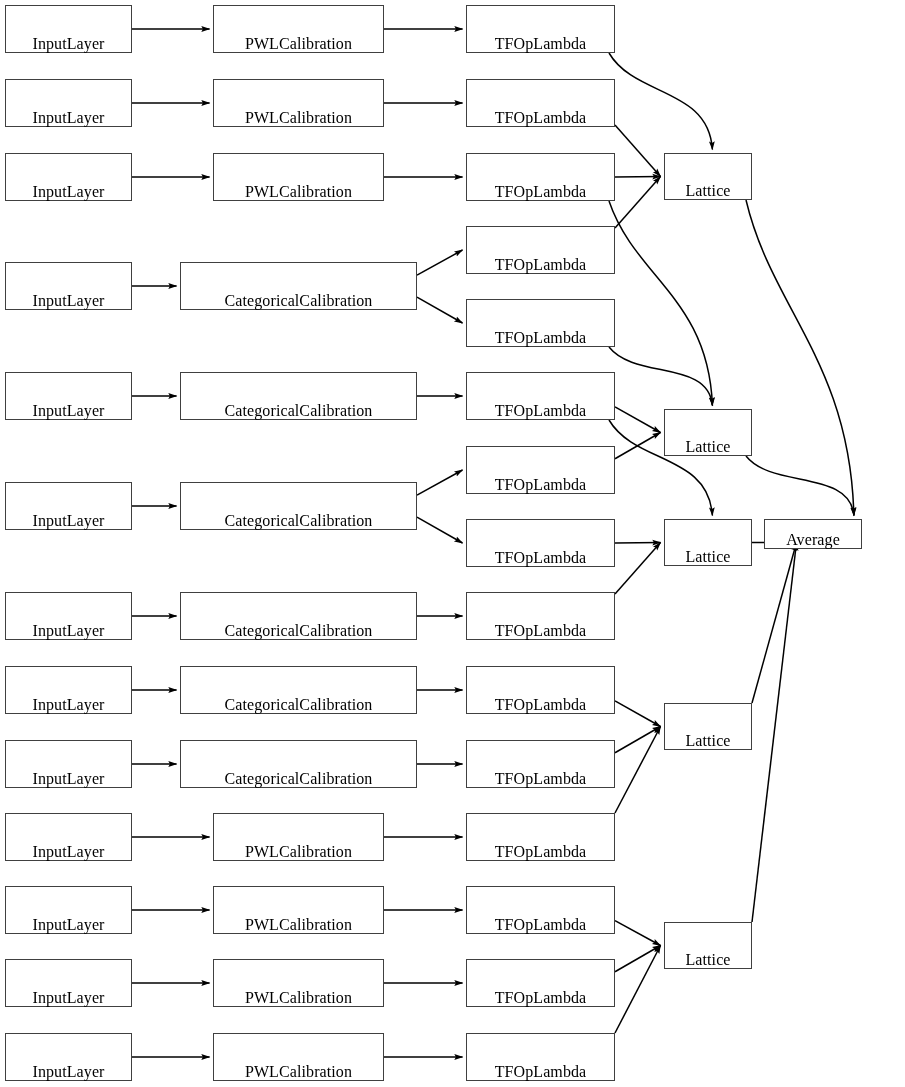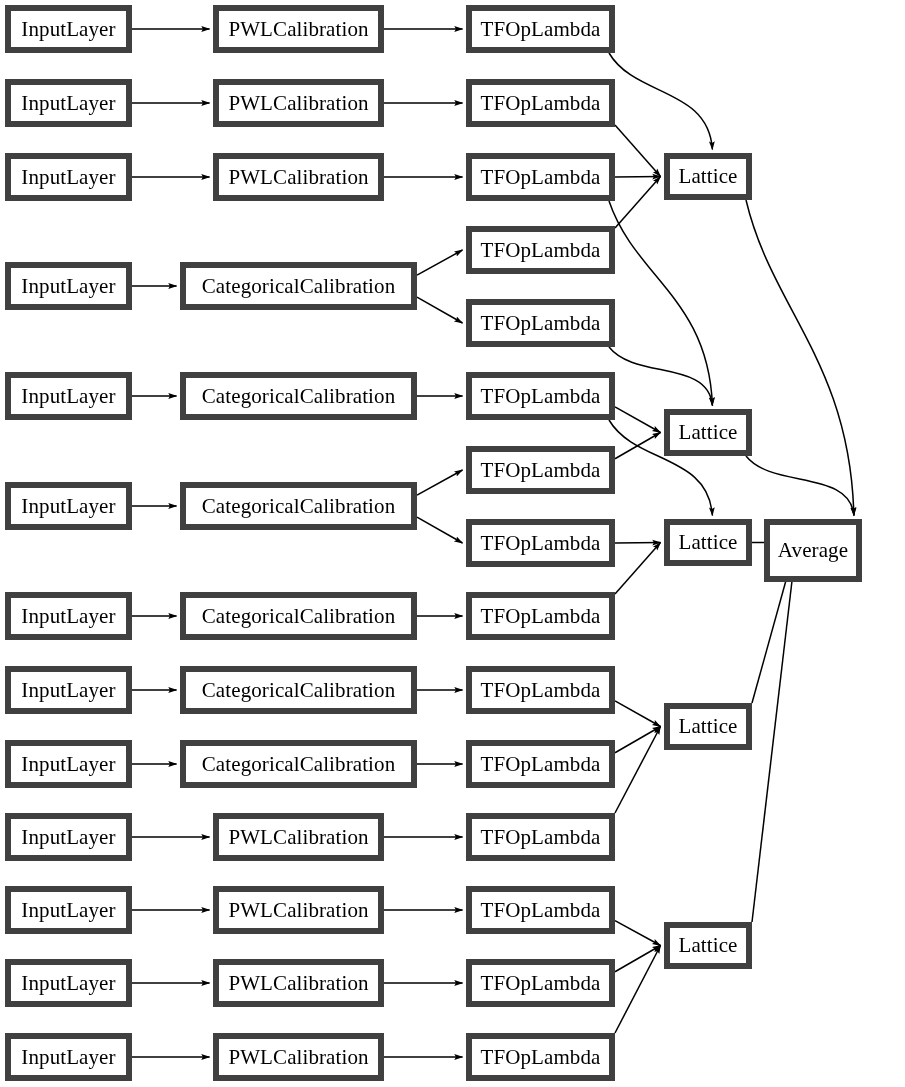--- a/index.html
+++ b/index.html
@@ -20,27 +20,27 @@
     position: absolute;
     left: 0;
     top: 0;
     width: 905px;
     height: 1087px;
     pointer-events: none;
   }
   .node {
     position: absolute;
     box-sizing: border-box;
-    border: 6px solid #404040;
+    border: 1px solid #404040;
     background: #ffffff;
     display: flex;
-    align-items: center;
+    align-items: flex-end;
     justify-content: center;
     color: #000000;
-    font-size: 21px;
+    font-size: 16px;
     line-height: 1;
     letter-spacing: 0.1px;
     white-space: nowrap;
     z-index: 2;
   }
   .node-label {
     display: block;
     pointer-events: none;
   }
 </style>
@@ -239,17 +239,17 @@
       </div>
       <div class="node" style="left: 664px; top: 519px; width: 88px; height: 47px;">
         <span class="node-label">Lattice</span>
       </div>
       <div class="node" style="left: 664px; top: 703px; width: 88px; height: 47px;">
         <span class="node-label">Lattice</span>
       </div>
       <div class="node" style="left: 664px; top: 922px; width: 88px; height: 47px;">
         <span class="node-label">Lattice</span>
       </div>
-      <div class="node" style="left: 764px; top: 519px; width: 98px; height: 63px;">
+      <div class="node" style="left: 764px; top: 519px; width: 98px; height: 30px;">
         <span class="node-label">Average</span>
       </div>
     </div>
 </div>
 
 </body></html>

